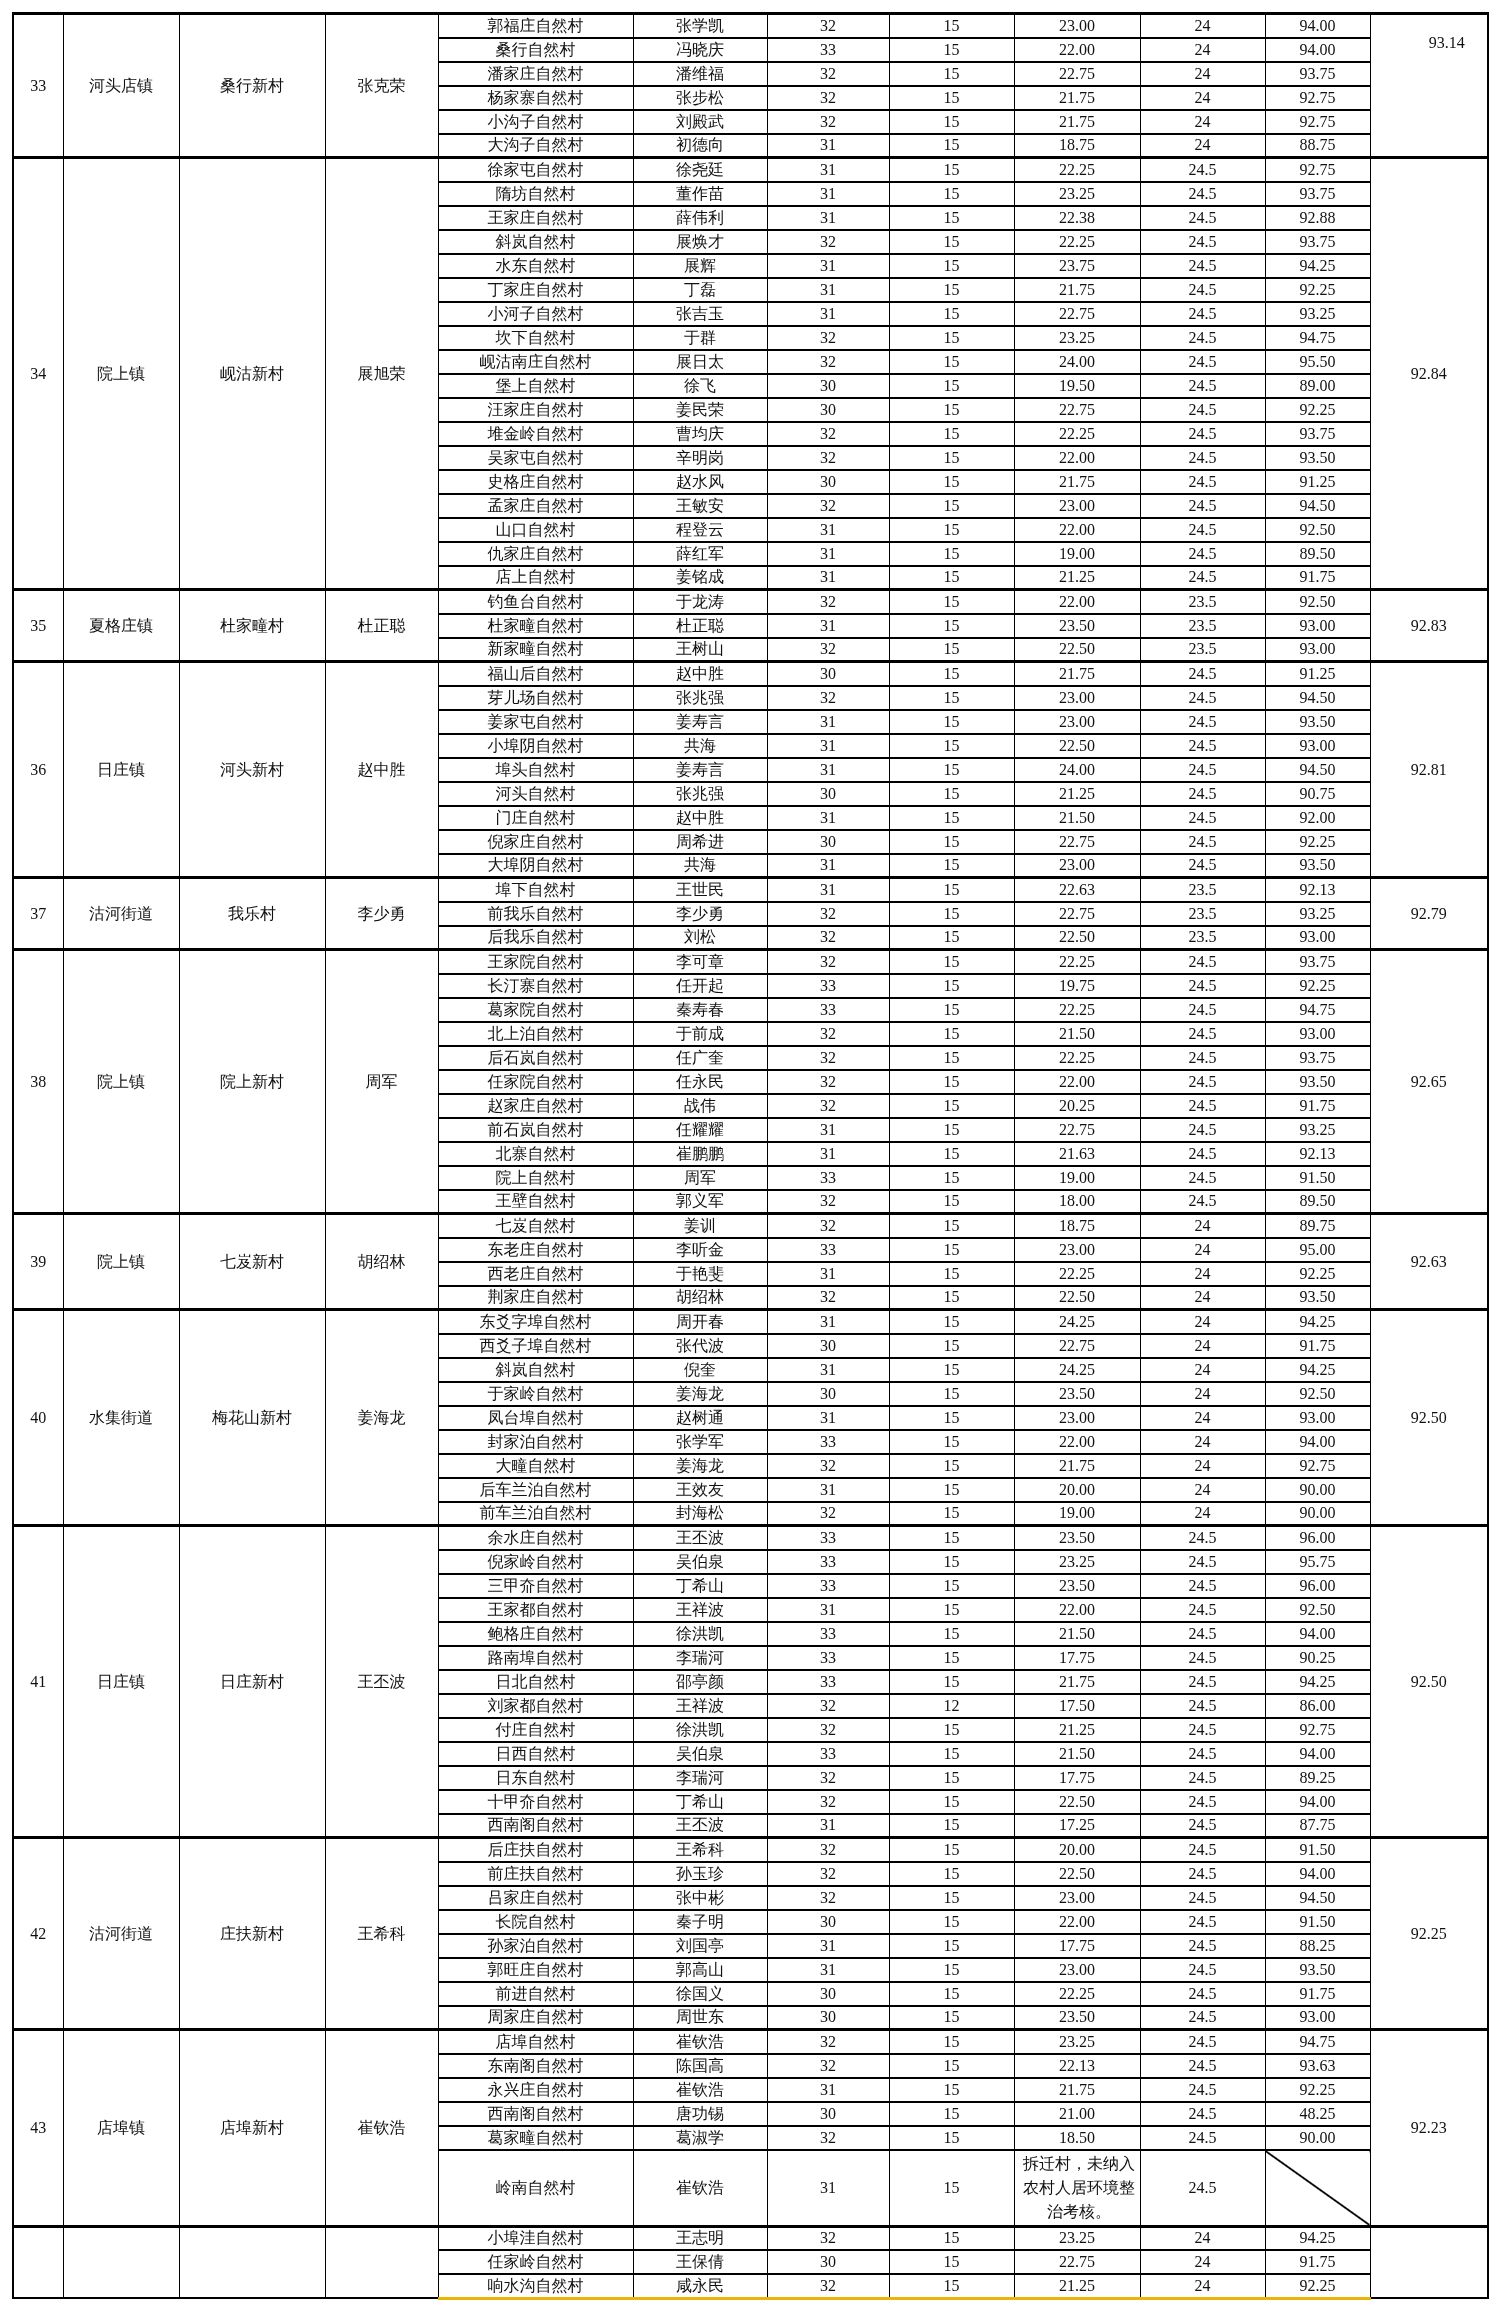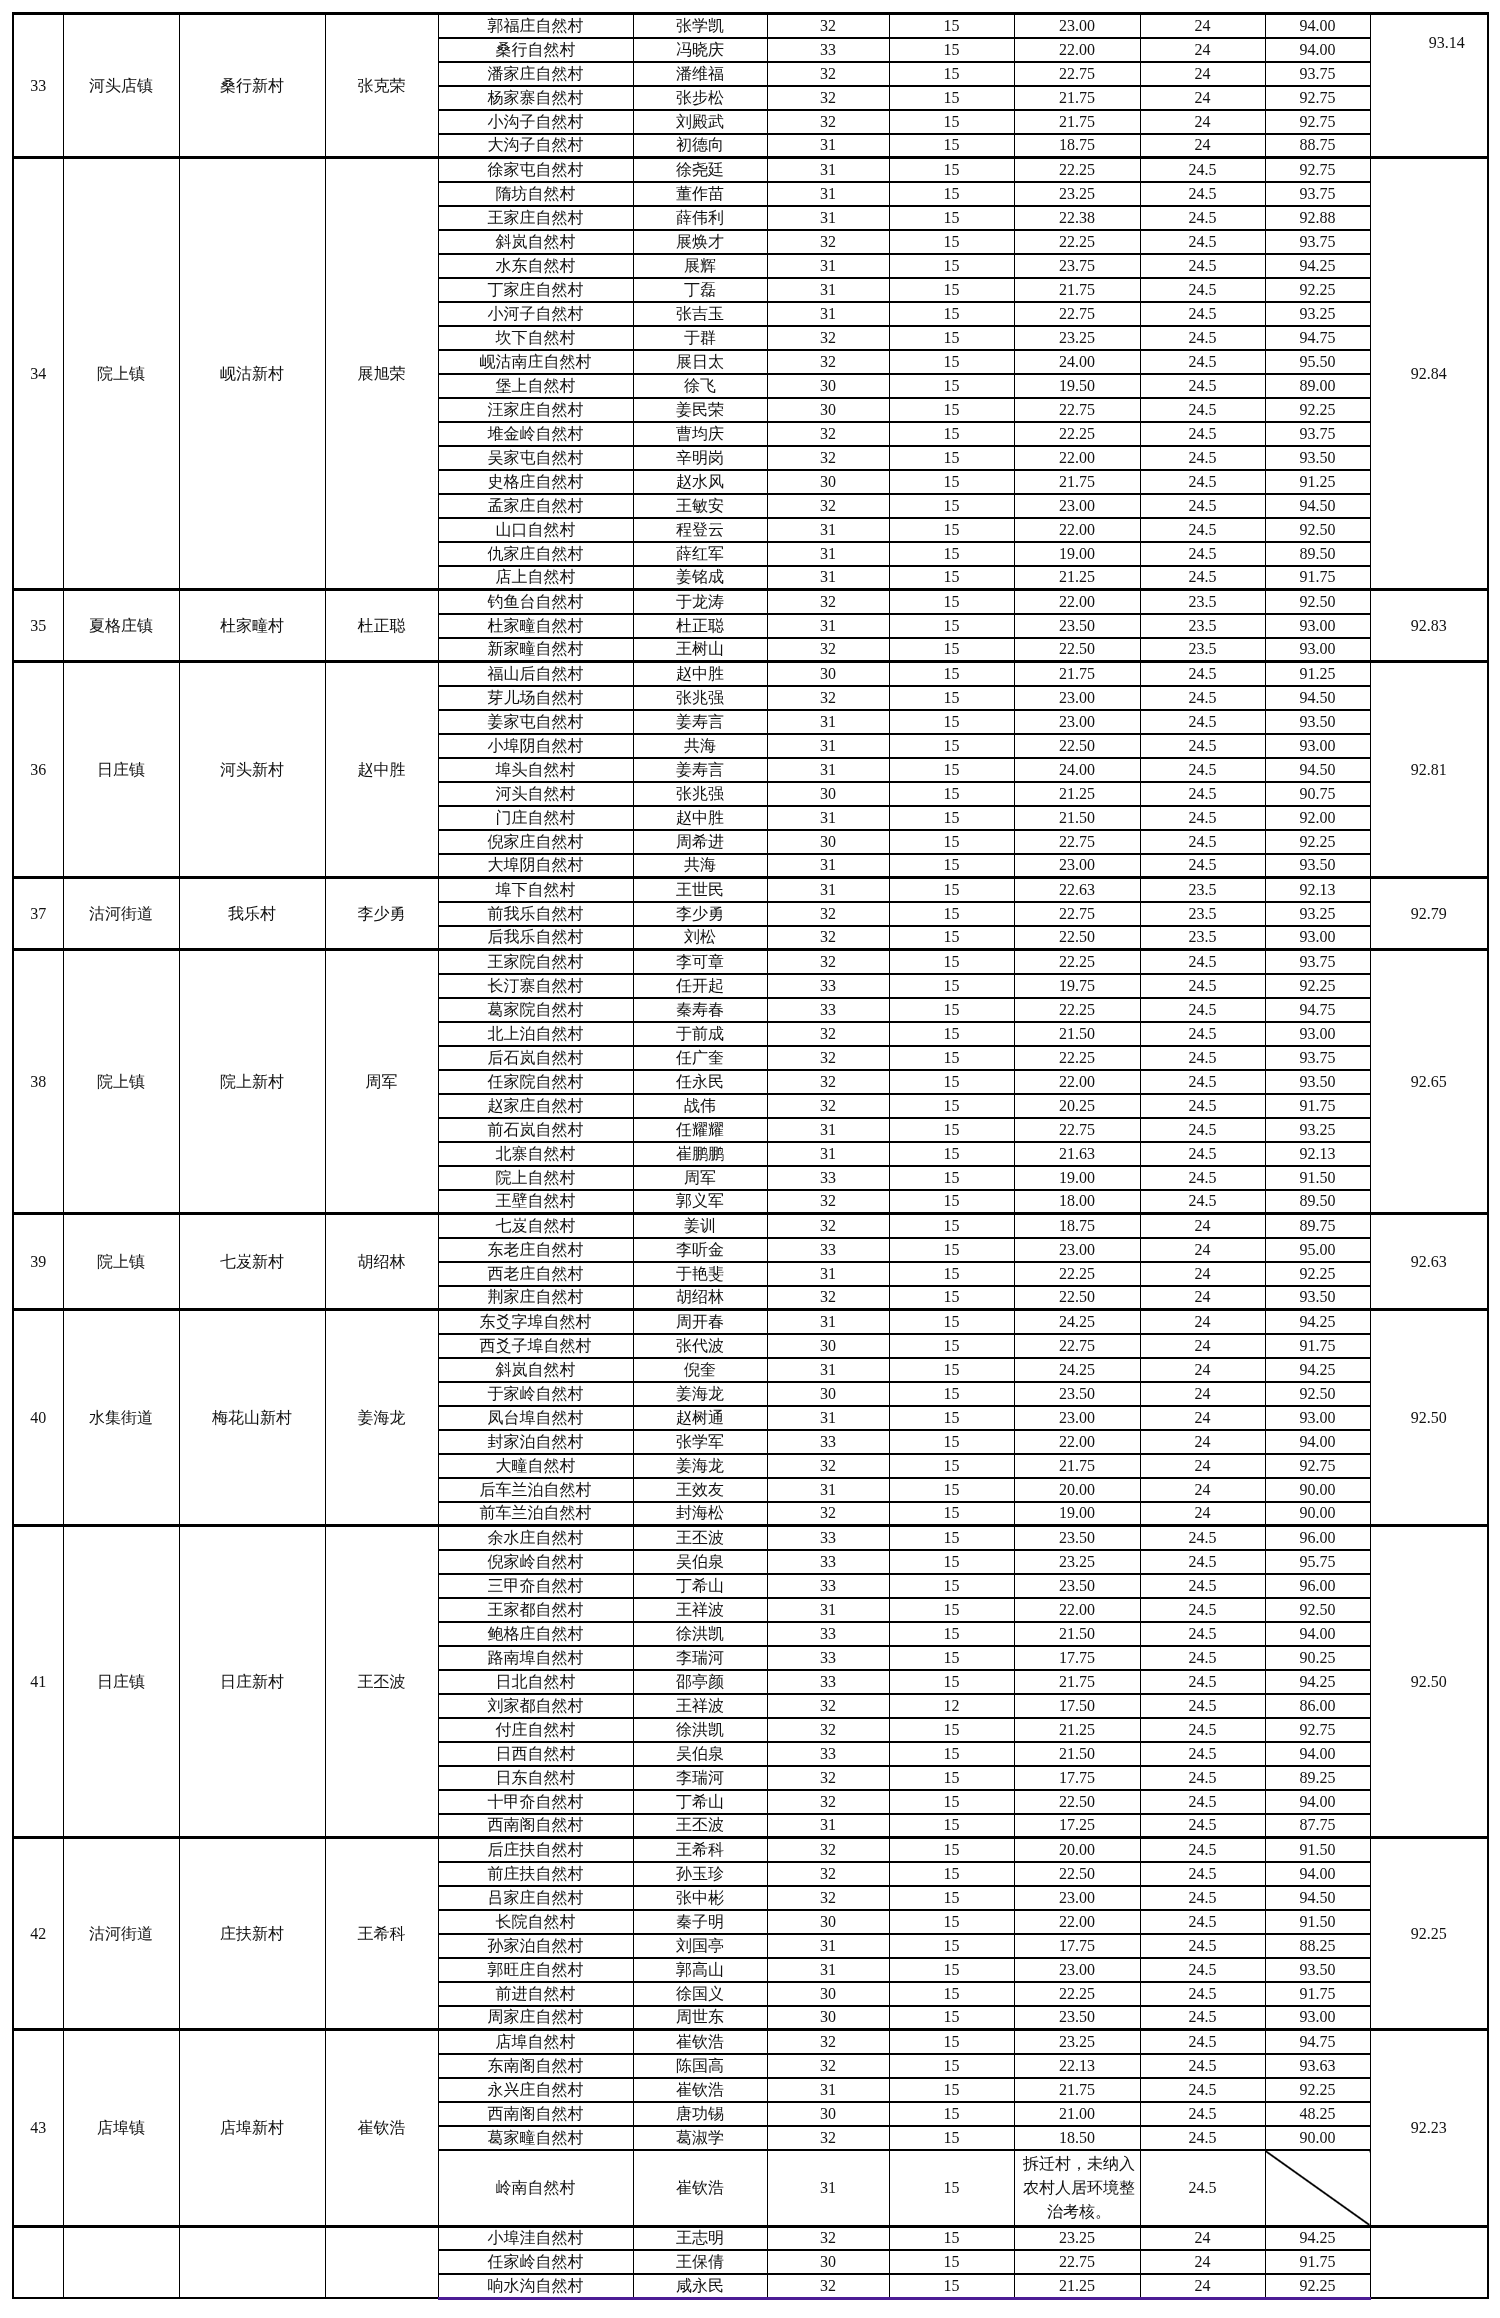--- a/index.html
+++ b/index.html
@@ -22,21 +22,21 @@
     .score-table td.avg.top { vertical-align: top; padding-top: 20px; padding-left: 36px; }
     .score-table td.note {
       white-space: normal; text-align: center; padding: 1px 4px 1px 8px;
       line-height: 24px; font-size: 16px; word-break: break-all;
     }
     .score-table td.slashed {
       background: linear-gradient(to top right,
         transparent calc(50% - 1.2px), #000 calc(50% - 0.6px),
         #000 calc(50% + 0.6px), transparent calc(50% + 1.2px));
     }
-    .score-table tr.last td { border-bottom: 3px solid #4c1d95; }
+    .score-table tr.last td { border-bottom: 3px solid #eab308; }
   </style>
 </head>
 <body>
 
 <table class="score-table">
   <colgroup>
     <col style="width:50px">
       <col style="width:116px">
       <col style="width:146px">
       <col style="width:113px">

